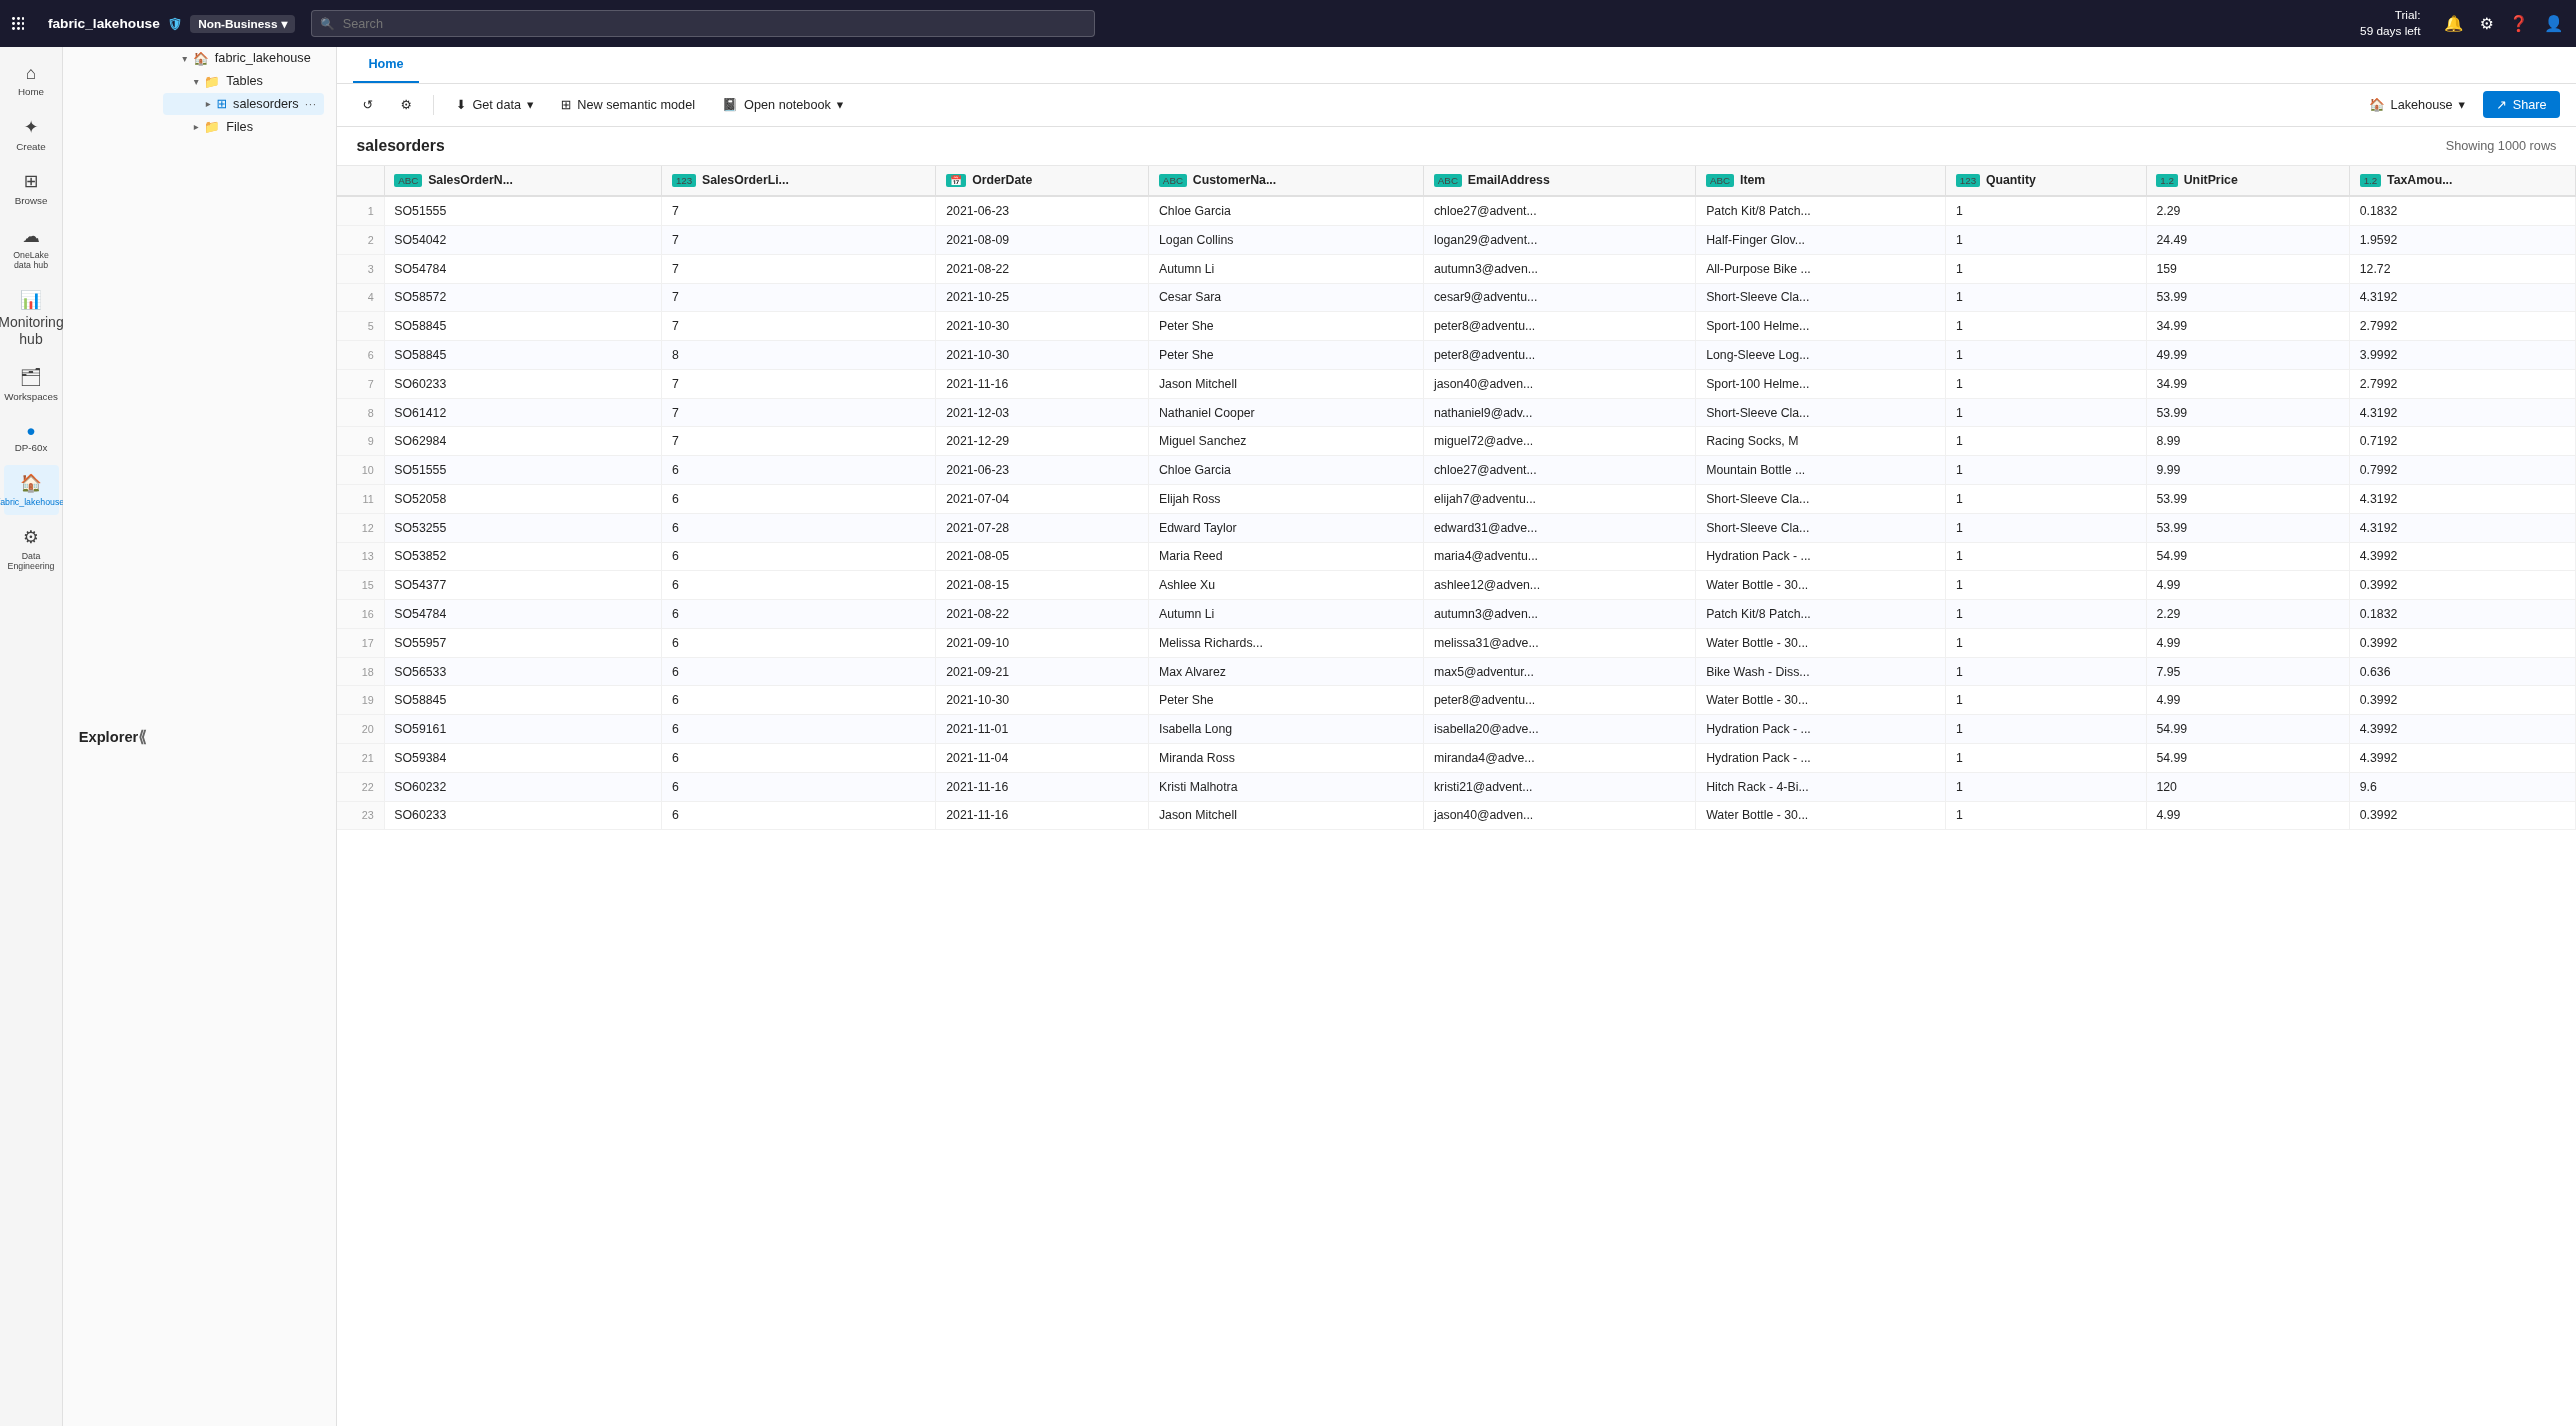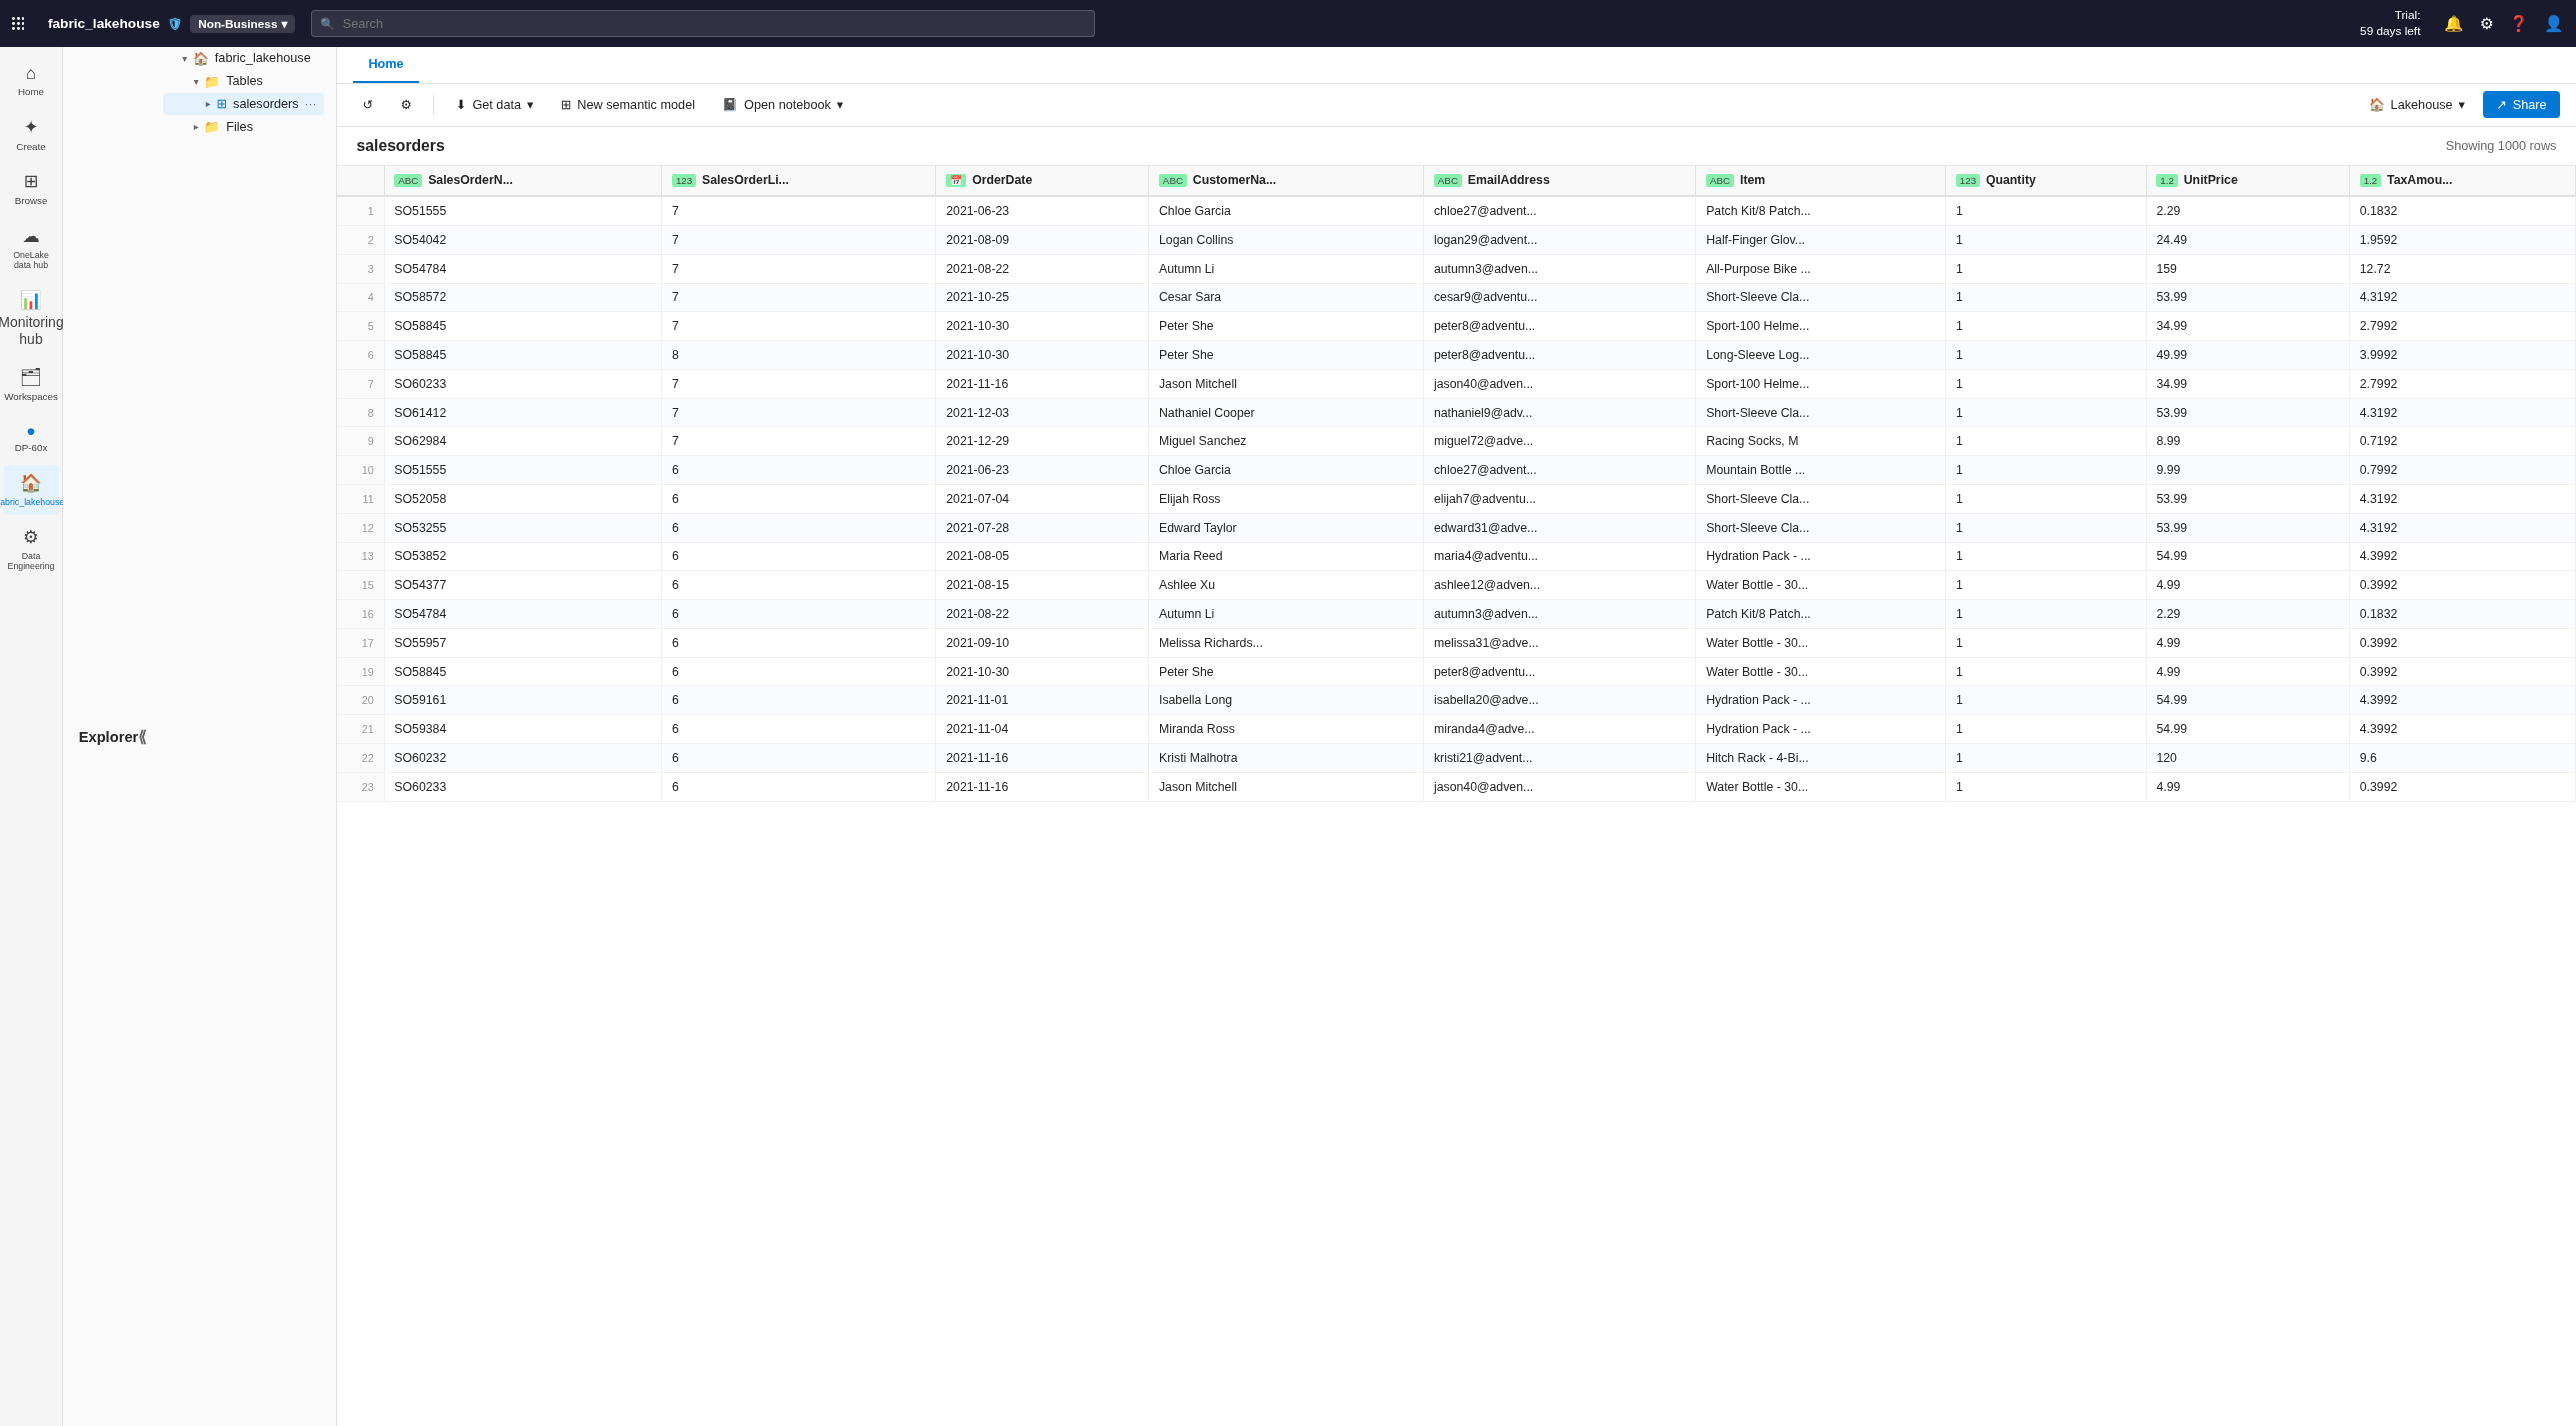--- a/index.html
+++ b/index.html
@@ -64,21 +64,21 @@
     
     .grid-area { flex:1; overflow:auto; background:#fff; }
     .grid-header-bar { display:flex; justify-content:space-between; align-items:center; padding:9.8px 19.6px; border-bottom:1px solid #e8e8e8; }
     .grid-title { font-size:15.7px; font-weight:600; }
     .grid-count { font-size:12.7px; color:#666; }
 
     
     .data-table { width:100%; border-collapse:collapse; font-size:12.3px; }
     .data-table thead th { background:#f8f8f8; border-bottom:2px solid #e0e0e0; border-right:1px solid #e0e0e0; padding:7.8px 9.8px; text-align:left; font-weight:600; white-space:nowrap; position:sticky; top:0; z-index:10; }
     .data-table thead th .col-header { display:flex; align-items:center; gap:5.9px; }
-    .data-table thead th .type-badge { background:#86efac; border-radius:2px; padding:1px 3.9px; font-size:9.8px; color:#444; font-weight:500; }
+    .data-table thead th .type-badge { background:#14b8a6; border-radius:2px; padding:1px 3.9px; font-size:9.8px; color:#444; font-weight:500; }
     .data-table tbody tr { border-bottom:1px solid #f0f0f0; }
     .data-table tbody td { padding:6.9px 9.8px; border-right:1px solid #f0f0f0; white-space:nowrap; overflow:hidden; text-overflow:ellipsis; max-width:137px; }
     .data-table tbody td.row-num { color:#999; font-size:10.8px; width:39px; text-align:right; background:#fafafa; }
     .row-even { background:#fff; }
     .row-odd { background:#fafbff; }
   </style>
 </head>
 <body>
 
 <div class="topbar">
@@ -486,20 +486,32 @@
               <td>SO55957</td>
               <td>6</td>
               <td>2021-09-10</td>
               <td>Melissa Richards...</td>
               <td>melissa31@adve...</td>
               <td>Water Bottle - 30...</td>
               <td>1</td>
               <td>4.99</td>
               <td>0.3992</td>
             </tr>
+            <tr class="row-odd">
+              <td class="row-num">18</td>
+              <td>SO56533</td>
+              <td>6</td>
+              <td>2021-09-21</td>
+              <td>Max Alvarez</td>
+              <td>max5@adventur...</td>
+              <td>Bike Wash - Diss...</td>
+              <td>1</td>
+              <td>7.95</td>
+              <td>0.636</td>
+            </tr>
             <tr class="row-even">
               <td class="row-num">19</td>
               <td>SO58845</td>
               <td>6</td>
               <td>2021-10-30</td>
               <td>Peter She</td>
               <td>peter8@adventu...</td>
               <td>Water Bottle - 30...</td>
               <td>1</td>
               <td>4.99</td>

